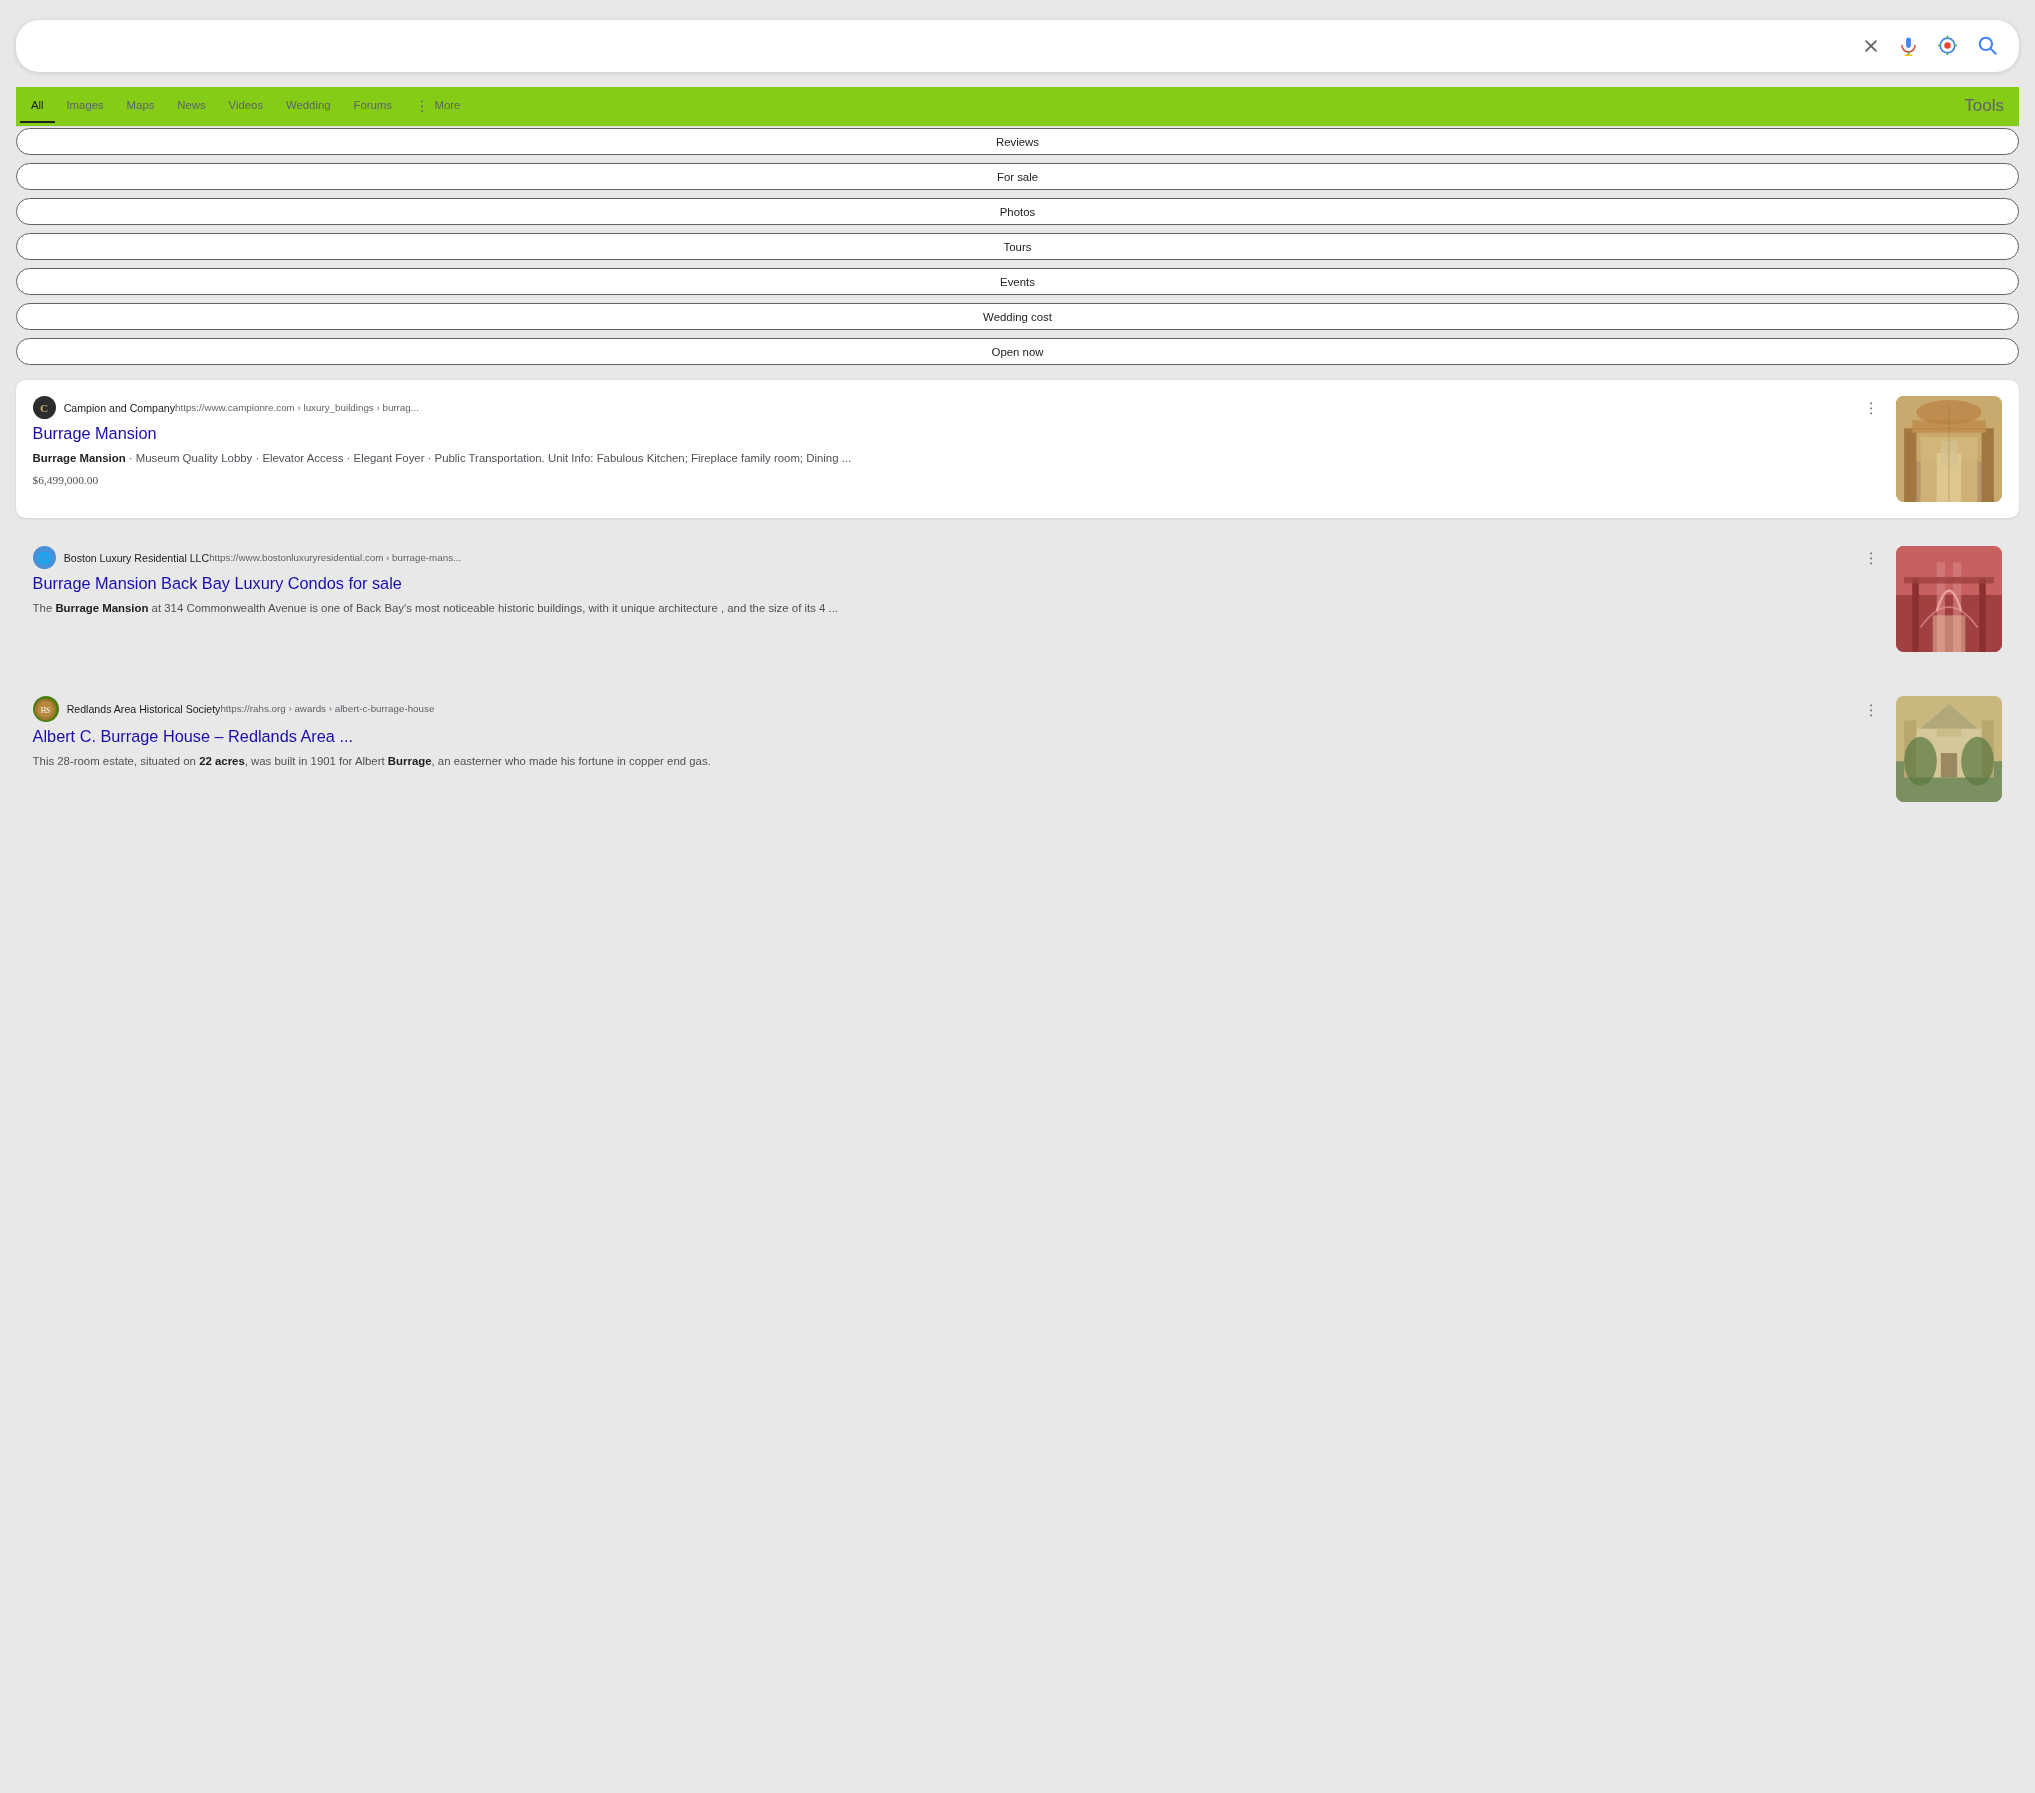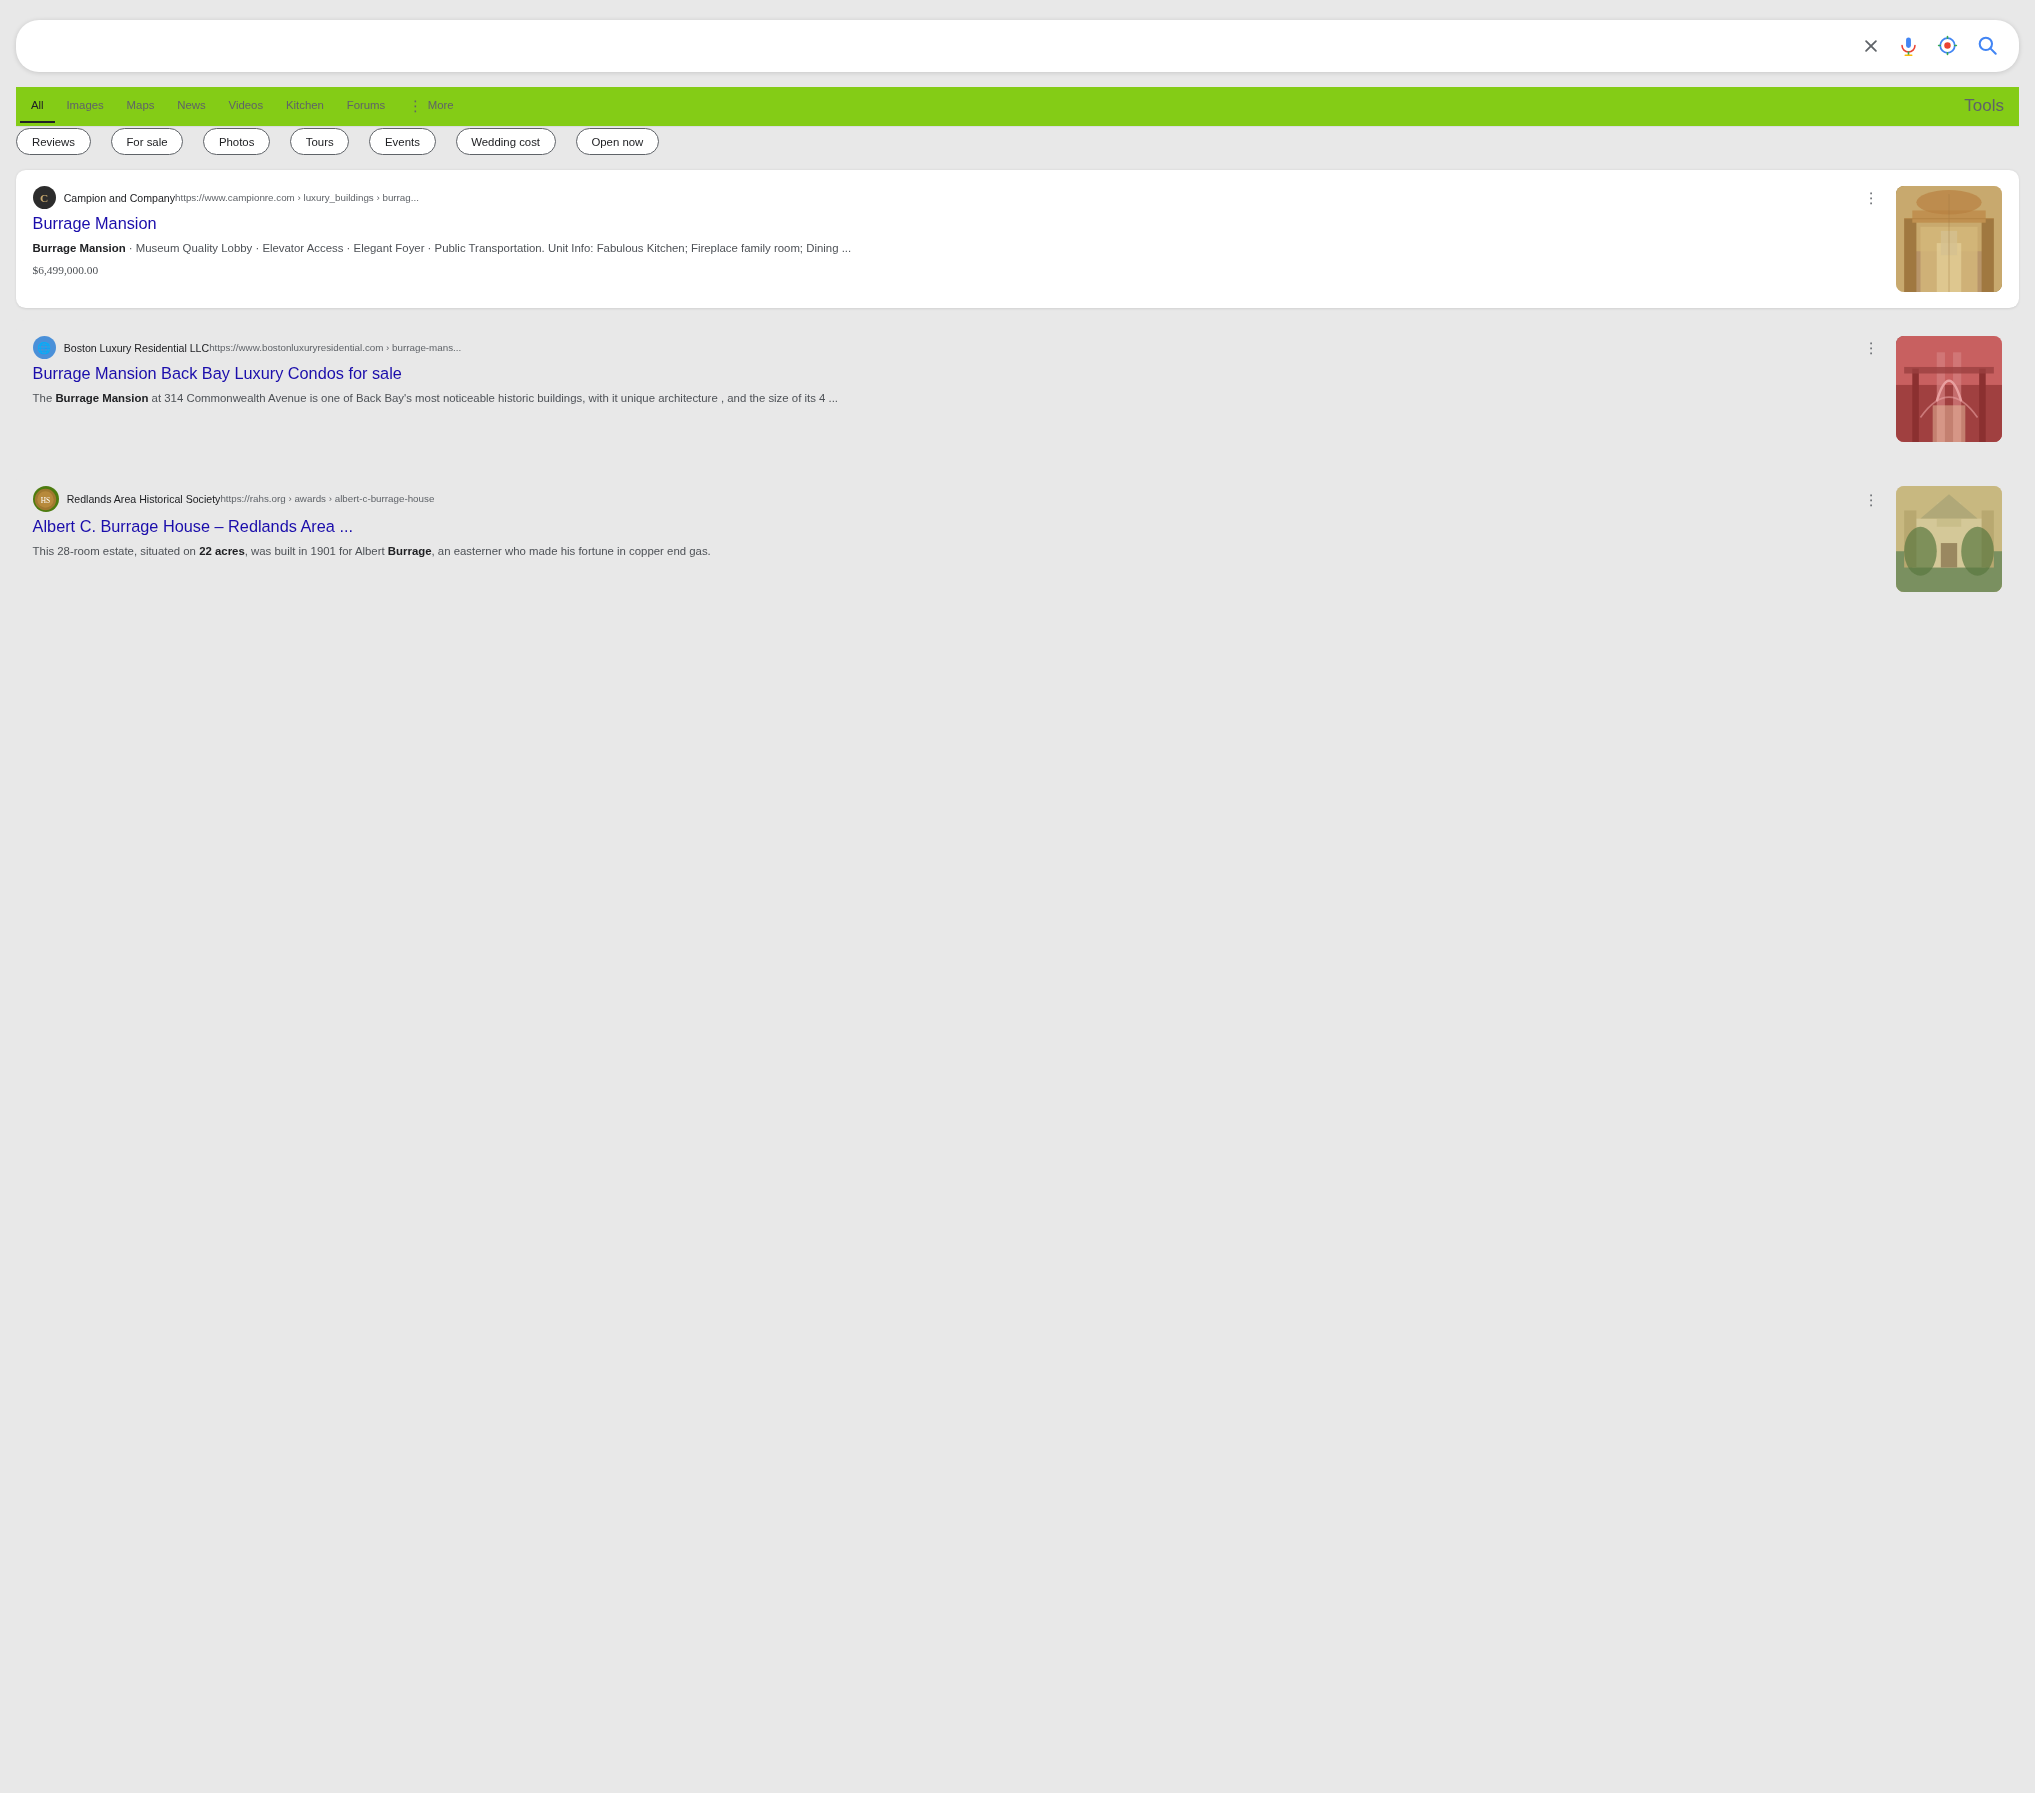--- a/index.html
+++ b/index.html
@@ -79,23 +79,24 @@
     }
     .more-dots {
       font-size: 14.7px;
       color: #5f6368;
       margin-right: 1.6px;
     }
 
     
     .filters-row {
       display: flex;
-      gap: 20px;
+      gap: 8px;
       flex-wrap: wrap;
       margin-bottom: 14.7px;
+      flex-direction: column;
     }
     .filter-pill {
       border: 0.8px solid #5f6368;
       border-radius: 16.3px;
       padding: 6.5px 14.7px;
       font-size: 11.4px;
       cursor: pointer;
       background: white;
       color: #202124;
       white-space: nowrap;
@@ -280,21 +281,21 @@
     </button>
   </div>
 </div>
 
 <nav class="nav-tabs">
   <a class="nav-tab active">All</a>
   <a class="nav-tab">Images</a>
   <a class="nav-tab">Maps</a>
   <a class="nav-tab">News</a>
   <a class="nav-tab">Videos</a>
-  <a class="nav-tab">Kitchen</a>
+  <a class="nav-tab">Wedding</a>
   <a class="nav-tab">Forums</a>
   <a class="nav-tab">
     <span class="more-dots">⋮</span>
     More
   </a>
   <span class="nav-tab-tools">Tools</span>
 </nav>
 
 <div class="filters-row">
   <button class="filter-pill">Reviews</button>

